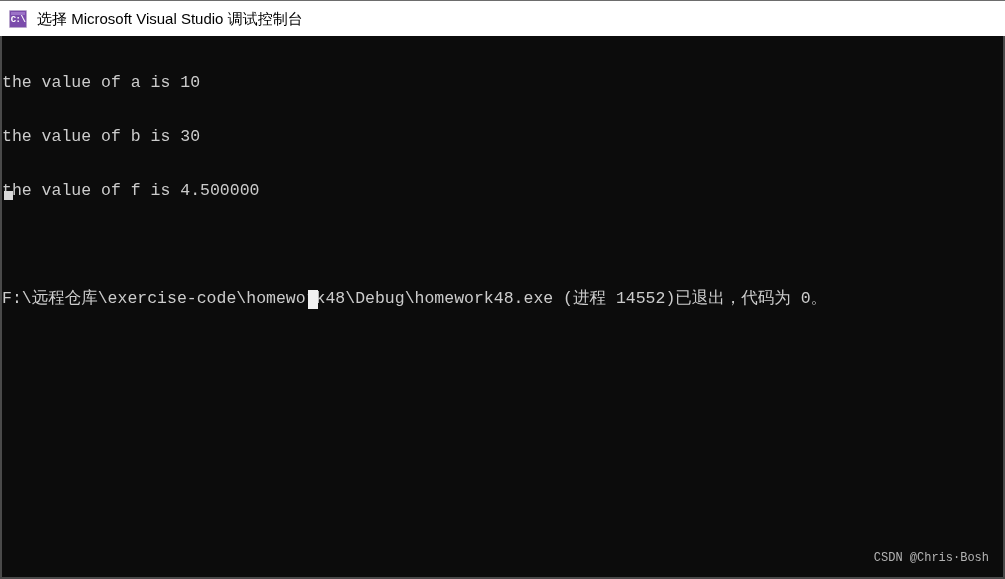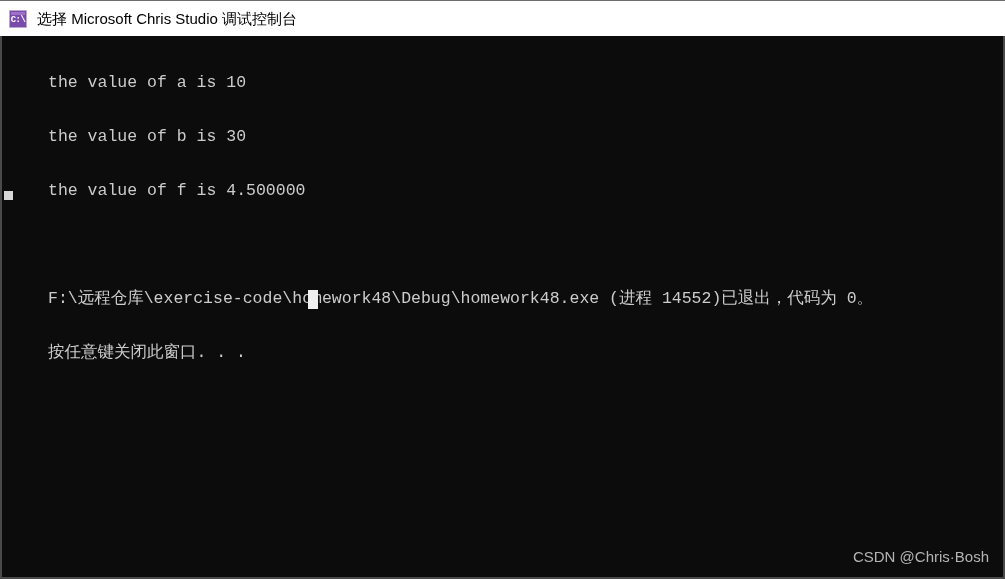--- a/index.html
+++ b/index.html
@@ -100,21 +100,20 @@
     white-space: pre;
     font-family: "Liberation Mono", "DejaVu Sans Mono", monospace;
     font-size: 16.5px;
     line-height: 18px;
     color: #cccccc;
     letter-spacing: 0px;
   }
   .cline {
     white-space: pre;
     height: 18px;
-    margin-left: 46px;
   }
   .cline.blank {
     height: 18px;
   }
 
   
   #caret {
     position: absolute;
     left: 2px;
     top: 155px;
@@ -131,46 +130,45 @@
     width: 10px;
     height: 19px;
     background: #f0f0f0;
   }
 
   
   #watermark {
     position: absolute;
     right: 14px;
     bottom: 12px;
-    font-family: Liberation Sans, sans-serif;
-    font-size: 15px;
+    font-family: Liberation Mono, monospace;
+    font-size: 12px;
     color: #b4b4b4;
     white-space: nowrap;
   }
 </style>
 </head>
 <body>
 
 <div id="window">
 
   <div id="titlebar">
     <div id="app-icon">
       <div class="bar"></div>
       <div class="glyph">C:\</div>
     </div>
-    <div id="titlebar-text">选择 Microsoft Chris Studio 调试控制台</div>
+    <div id="titlebar-text">选择 Microsoft Visual Studio 调试控制台</div>
   </div>
 
   <div id="console">
     <div id="console-text">
       <div class="cline">the value of a is 10</div>
       <div class="cline">the value of b is 30</div>
       <div class="cline">the value of f is 4.500000</div>
       <div class="cline blank"></div>
       <div class="cline">F:\远程仓库\exercise-code\homework48\Debug\homework48.exe (进程 14552)已退出，代码为 0。</div>
-      <div class="cline">按任意键关闭此窗口. . .</div>
     </div>
     <div id="caret"></div>
     <div id="mouse-cursor"></div>
     <div id="watermark">CSDN @Chris·Bosh</div>
   </div>
 
 </div>
 
 </body></html>

